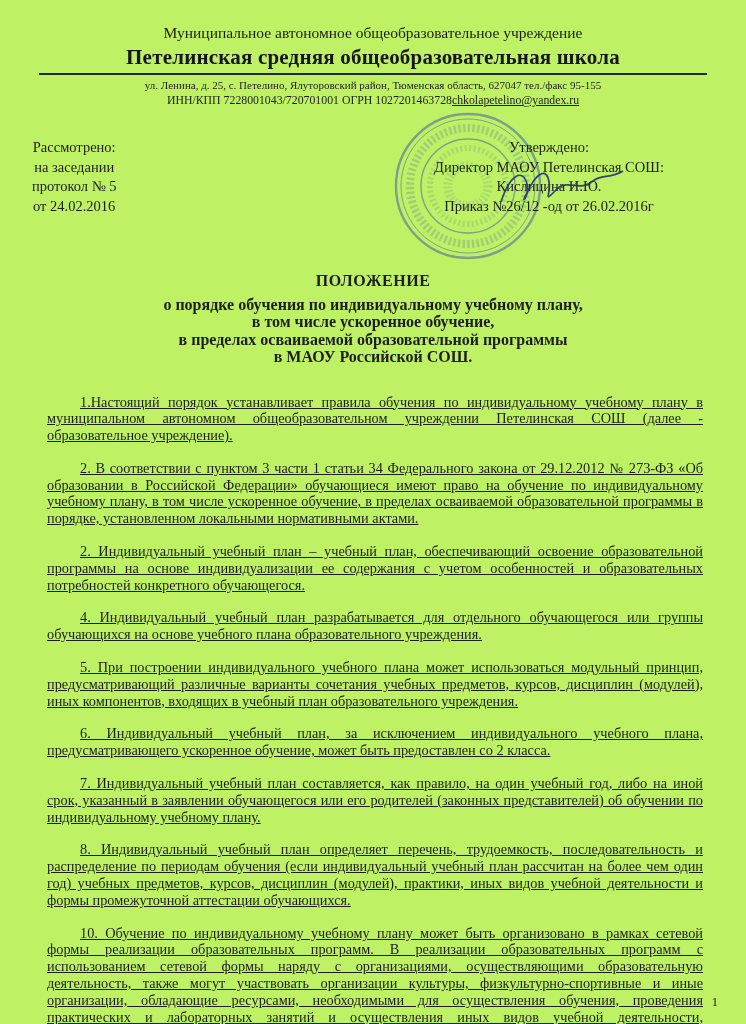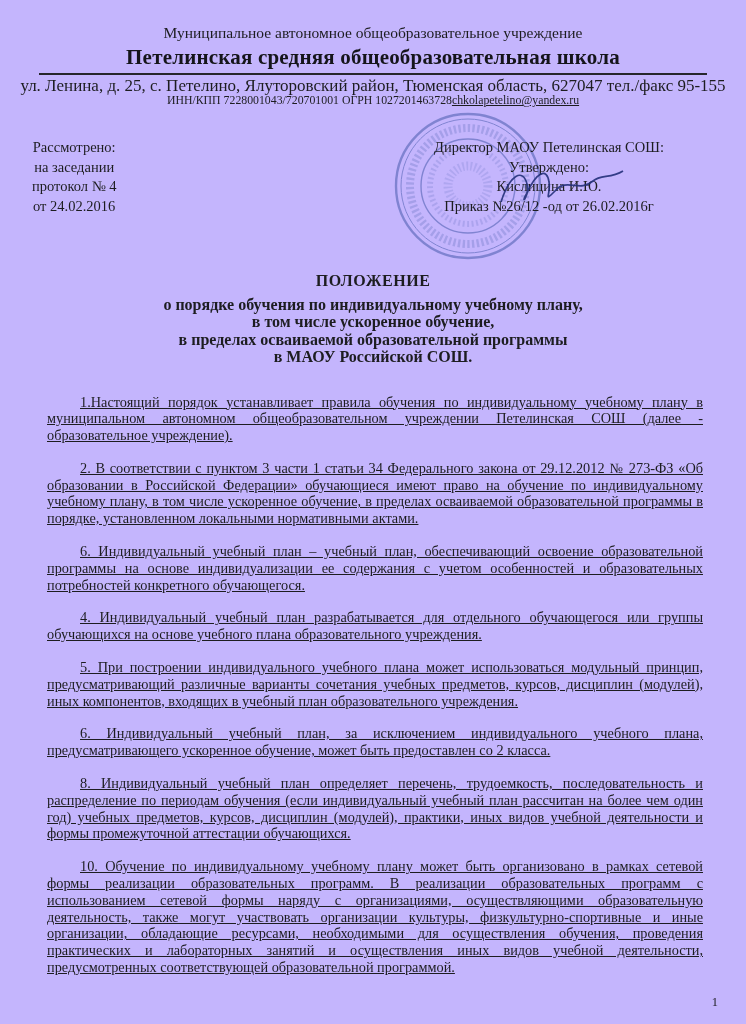--- a/index.html
+++ b/index.html
@@ -2,31 +2,31 @@
 <html><head>
 <meta charset="utf-8">
 <style>
   * { box-sizing: border-box; }
   html, body { margin: 0; padding: 0; background: #cfcfcf; }
   .page {
     position: relative;
     width: 746px;
     height: 1024px;
     margin: 0 auto;
-    background: #c4b5fd;
+    background: #bef264;
     color: #1d1d20;
     font-family: "Liberation Serif", "DejaVu Serif", serif;
     overflow: hidden;
   }
   
   .letterhead { text-align: center; padding-top: 24px; }
   .org-type { font-size: 15.5px; }
   .school-name { font-size: 21px; font-weight: bold; margin-top: 3px; letter-spacing: .2px; color:#15151a; }
   .lh-divider { width: 668px; margin: 3px auto 3px; border-bottom: 2.5px solid #26262b; }
-  .address-line { font-size: 17px; line-height: 15px; margin-top: 2px; }
+  .address-line { font-size: 11px; line-height: 15px; margin-top: 2px; }
   .contact-line { font-size: 11.8px; line-height: 15px; }
   .email { text-decoration: underline; }
   
   .approval {
     display: flex;
     justify-content: space-between;
     padding: 0 30px 0 32px;
     margin-top: 30px;
     font-size: 14.5px;
     line-height: 19.5px;
@@ -95,49 +95,50 @@
       <circle cx="76" cy="76" r="58" stroke-width="8" stroke-dasharray="2.4 2.3" opacity="0.45"></circle>
       <circle cx="76" cy="76" r="38" stroke-width="6" stroke-dasharray="2 2.5" opacity="0.35"></circle>
       <circle cx="76" cy="76" r="20" stroke-width="9" stroke-dasharray="1.8 2.2" opacity="0.3"></circle>
     </g>
   </svg>
 
   <section class="approval">
     <div class="col-left">
       <div>Рассмотрено:</div>
       <div>на заседании</div>
-      <div>протокол № 4</div>
+      <div>протокол № 5</div>
       <div>от 24.02.2016</div>
     </div>
     <div class="col-right">
+      <div>Утверждено:</div>
       <div>Директор  МАОУ Петелинская СОШ:</div>
-      <div>Утверждено:</div>
       <div>Кислицина И.Ю.</div>
       <div>Приказ №26/12 -од  от 26.02.2016г</div>
     </div>
   </section>
 
   <svg class="signature" width="130" height="56" viewBox="0 0 130 56">
     <path d="M4 40 C 13 12, 26 6, 30 22 C 33 34, 22 45, 30 31 C 40 9, 50 6, 52 20 C 54 32, 46 41, 58 29 C 70 15, 82 31, 96 19 C 104 12, 113 17, 126 9" fill="none" stroke="#23307a" stroke-width="1.7" opacity="0.9"></path>
   </svg>
 
   <section class="doc-title-block">
     <div class="doc-title-main">ПОЛОЖЕНИЕ</div>
     <div>о порядке  обучения по индивидуальному учебному плану,</div>
     <div>в том числе ускоренное обучение,</div>
     <div>в пределах осваиваемой образовательной программы</div>
     <div>в МАОУ Российской СОШ.</div>
   </section>
 
   <main class="doc-body">
     <p>1.Настоящий порядок устанавливает правила обучения по индивидуальному учебному плану в муниципальном автономном общеобразовательном учреждении Петелинская СОШ (далее - образовательное учреждение).</p>
     <p>2. В соответствии с пунктом 3 части 1 статьи 34 Федерального закона от 29.12.2012 № 273-ФЗ «Об образовании в Российской Федерации» обучающиеся имеют право на обучение по индивидуальному учебному плану, в том числе ускоренное обучение, в пределах осваиваемой образовательной программы в порядке, установленном локальными нормативными актами.</p>
-    <p>6. Индивидуальный учебный план – учебный план, обеспечивающий освоение образовательной программы на основе индивидуализации ее содержания с учетом особенностей и образовательных потребностей конкретного обучающегося.</p>
+    <p>2. Индивидуальный учебный план – учебный план, обеспечивающий освоение образовательной программы на основе индивидуализации ее содержания с учетом особенностей и образовательных потребностей конкретного обучающегося.</p>
     <p>4. Индивидуальный учебный план разрабатывается для отдельного обучающегося или группы обучающихся на основе учебного плана образовательного учреждения.</p>
     <p>5. При построении индивидуального учебного плана может использоваться модульный принцип, предусматривающий различные варианты сочетания учебных предметов, курсов, дисциплин (модулей), иных компонентов, входящих в учебный план образовательного учреждения.</p>
     <p>6. Индивидуальный учебный план, за исключением индивидуального учебного плана, предусматривающего ускоренное обучение, может быть предоставлен со 2 класса.</p>
+    <p>7. Индивидуальный учебный план составляется, как правило, на один учебный год, либо на иной срок, указанный в заявлении обучающегося или его родителей (законных представителей) об обучении по индивидуальному учебному плану.</p>
     <p>8. Индивидуальный учебный план определяет перечень, трудоемкость, последовательность и распределение по периодам обучения (если индивидуальный учебный план рассчитан на более чем один год) учебных предметов, курсов, дисциплин (модулей), практики, иных видов учебной деятельности и формы промежуточной аттестации обучающихся.</p>
     <p>10. Обучение по индивидуальному учебному плану может быть организовано в рамках сетевой формы реализации образовательных программ. В реализации образовательных программ с использованием сетевой формы наряду с организациями, осуществляющими образовательную деятельность, также могут участвовать организации культуры, физкультурно-спортивные и иные организации, обладающие ресурсами, необходимыми для осуществления обучения, проведения практических и лабораторных занятий и осуществления иных видов учебной деятельности, предусмотренных соответствующей образовательной программой.</p>
   </main>
 
   <div class="page-number">1</div>
 
 </div>
 
 </body></html>

